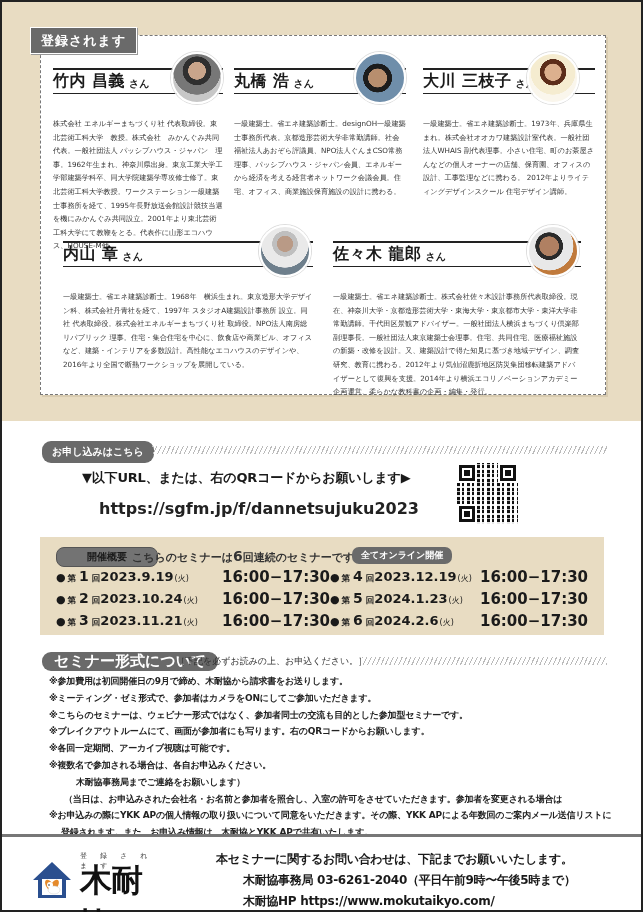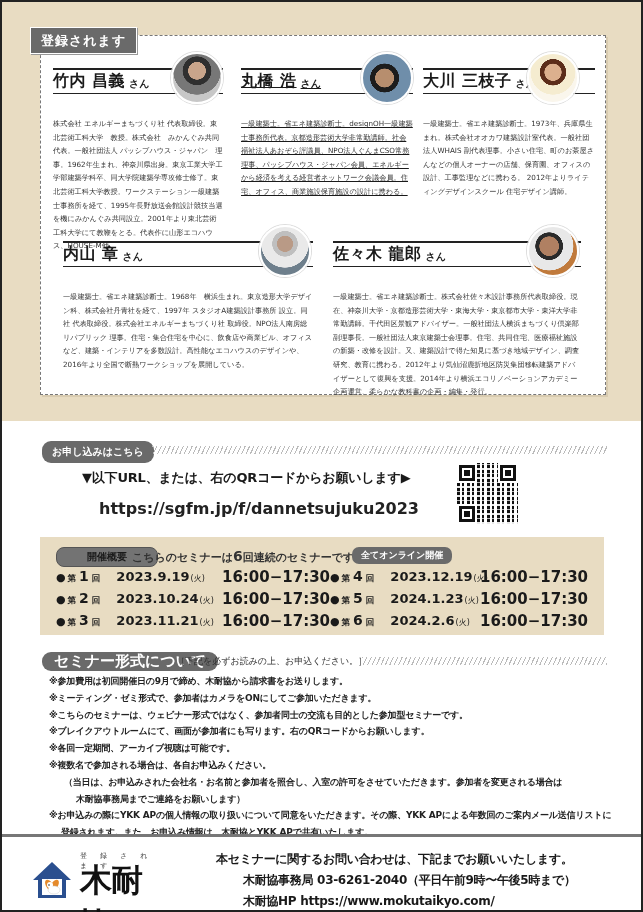--- a/index.html
+++ b/index.html
@@ -105,21 +105,21 @@
   .online-badge {
     position: absolute; left: 312px; top: 10px; background: #6a6a6a; color: #fff;
     border-radius: 7px; font-size: 9px; font-weight: bold; padding: 2px 9px;
   }
   .session {
     position: absolute; display: flex; align-items: baseline; white-space: nowrap;
   }
   .session .dot { font-size: 11px; margin-right: 2px; }
   .session .dai, .session .kai { font-size: 8.5px; font-weight: bold; }
   .session .num { font-size: 14px; font-weight: bold; margin: 0 3px; }
-  .session .date { font-size: 13px; font-weight: bold; margin-left: 16px; }
+  .session .date { font-size: 13px; font-weight: bold; margin-left: 0; }
   .session .dow { font-size: 8px; margin-left: 1px; }
   .session .time { font-size: 15px; font-weight: bold; position: absolute; }
 
   
   .format-note { position: absolute; left: 176px; top: 655px; font-size: 9px; color: #333; }
   .notes { position: absolute; left: 49px; top: 673px; width: 570px; }
   .notes .line { font-size: 9px; line-height: 16.8px; font-weight: bold; color: #222; white-space: nowrap; letter-spacing: -0.2px; }
   .notes .indent1 { padding-left: 15px; }
   .notes .indent2 { padding-left: 27px; }
   .notes .indent3 { padding-left: 12px; }
@@ -148,21 +148,21 @@
 
   <div class="person" style="left:12px; top:32px; width:170px;">
     <div class="name-row">
       <span class="name">竹内 昌義</span>
       <span class="san">さん</span>
     </div>
     <div class="photo ph-takeuchi" style="left:118px; top:-16px;"></div>
     <div class="bio">株式会社 エネルギーまちづくり社 代表取締役。東北芸術工科大学　教授。株式会社　みかんぐみ共同代表。一般社団法人 パッシブハウス・ジャパン　理事。1962年生まれ、神奈川県出身。東京工業大学工学部建築学科卒、同大学院建築学専攻修士修了。東北芸術工科大学教授。ワークステーション一級建築士事務所を経て、1995年長野放送会館設計競技当選を機にみかんぐみ共同設立。2001年より東北芸術工科大学にて教鞭をとる。代表作に山形エコハウス、HOUSE-M他。</div>
   </div>
 
-  <div class="person" style="left:200px; top:32px; width:172px;text-decoration:underline;">
+  <div class="person" style="left:193px; top:32px; width:172px;">
     <div class="name-row">
       <span class="name">丸橋 浩</span>
       <span class="san">さん</span>
     </div>
     <div class="photo ph-maruhashi" style="left:120px; top:-16px;"></div>
     <div class="bio">一級建築士。省エネ建築診断士。designOH一級建築士事務所代表。京都造形芸術大学非常勤講師。社会福祉法人あおぞら評議員、NPO法人ぐんまCSO常務理事、パッシブハウス・ジャパン会員、エネルギーから経済を考える経営者ネットワーク会議会員。住宅、オフィス、商業施設保育施設の設計に携わる。</div>
   </div>
 
   <div class="person" style="left:382px; top:32px; width:172px;">
     <div class="name-row">
@@ -271,22 +271,22 @@
 <div class="format-note">［下記を必ずお読みの上、お申込ください。］</div>
 <div class="hatch" style="left:362px; top:657px; width:245px;"></div>
 
 <div class="notes">
   <div class="line">※参加費用は初回開催日の9月で締め、木耐協から請求書をお送りします。</div>
   <div class="line">※ミーティング・ゼミ形式で、参加者はカメラをONにしてご参加いただきます。</div>
   <div class="line">※こちらのセミナーは、ウェビナー形式ではなく、参加者同士の交流も目的とした参加型セミナーです。</div>
   <div class="line">※ブレイクアウトルームにて、画面が参加者にも写ります。右のQRコードからお願いします。</div>
   <div class="line">※各回一定期間、アーカイブ視聴は可能です。</div>
   <div class="line">※複数名で参加される場合は、各自お申込みください。</div>
+  <div class="line indent2">木耐協事務局までご連絡をお願いします）</div>
   <div class="line indent1">（当日は、お申込みされた会社名・お名前と参加者を照合し、入室の許可をさせていただきます。参加者を変更される場合は</div>
-  <div class="line indent2">木耐協事務局までご連絡をお願いします）</div>
   <div class="line">※お申込みの際にYKK APの個人情報の取り扱いについて同意をいただきます。その際、YKK APによる年数回のご案内メール送信リストに</div>
   <div class="line indent3">登録されます。また、お申込み情報は、木耐協とYKK APで共有いたします。</div>
 </div>
 
 <div class="footer-rule"></div>
 <div class="logo">
   <svg class="logo-house" viewBox="0 0 40 38">
     <polygon points="20,1 39,19 34,19 34,37 6,37 6,19 1,19" fill="#2a4f8f"></polygon>
     <rect x="10" y="18" width="20" height="16" fill="#fff"></rect>
     <path d="M20 22 C 14 14, 8 22, 20 32 C 32 22, 26 14, 20 22 Z" fill="#e58a2b"></path>

